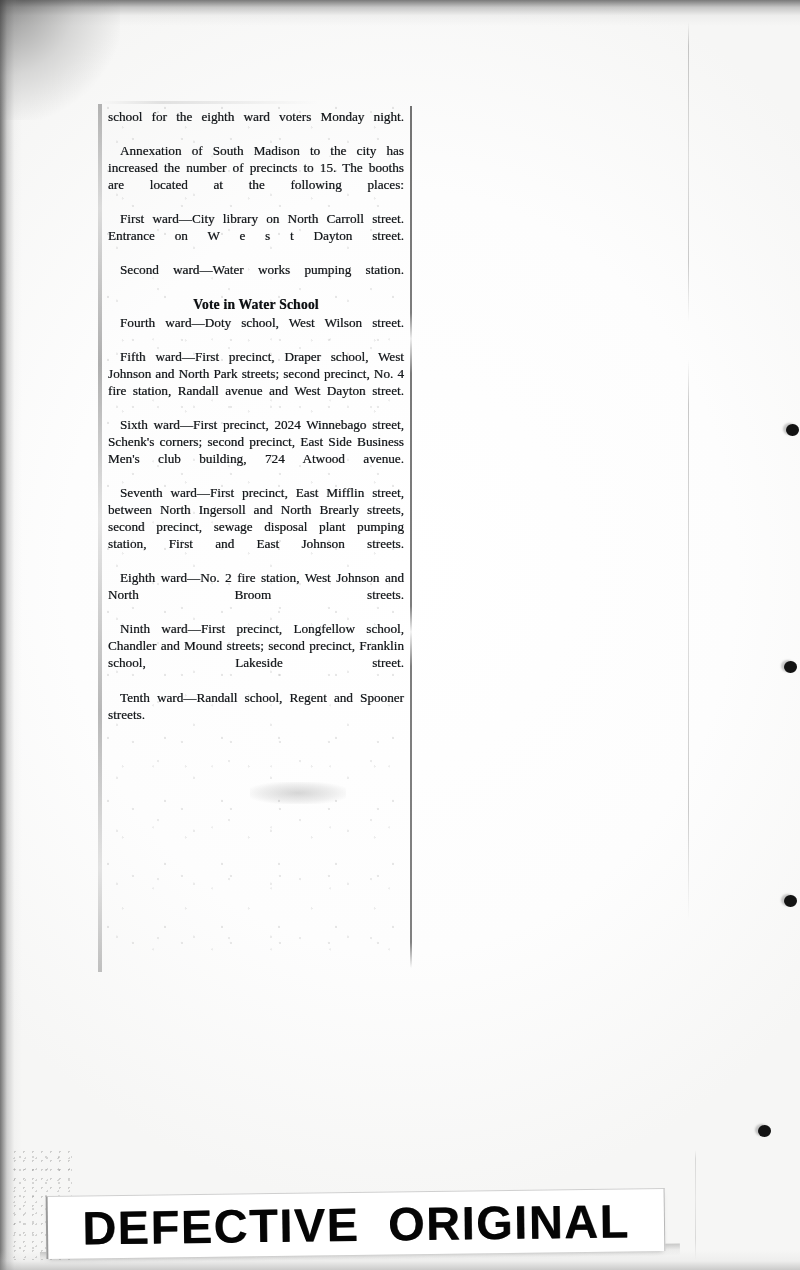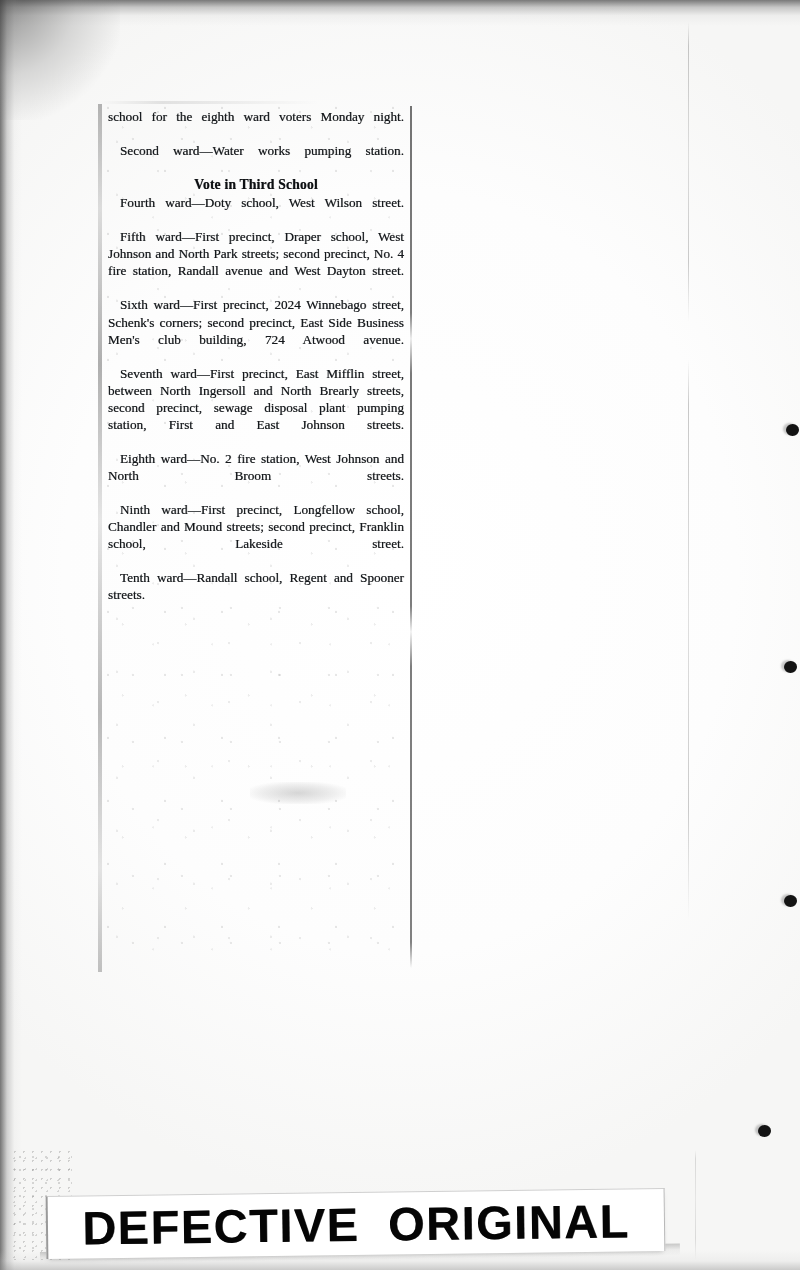--- a/index.html
+++ b/index.html
@@ -282,22 +282,24 @@
   <div class="binding-dot" style="left:784px; top:895px;"></div>
   <div class="binding-dot" style="left:758px; top:1125px;"></div>
 
   <div id="clipping">
     <div class="cut-top"></div>
     <div class="cut-left"></div>
     <div class="cut-right"></div>
 
     <div class="column" id="column">
         <p class="para no-indent">school for the eighth ward voters Monday night.</p>
+        <p class="para">Annexation of South Madison to the city has increased the number of precincts to 15. The booths are located at the following places:</p>
+        <p class="para">First ward—City library on North Carroll street. Entrance on W e s t Dayton street.</p>
         <p class="para">Second ward—Water works pumping station.</p>
-        <p class="subhead">Vote in Third School</p>
+        <p class="subhead">Vote in Water School</p>
         <p class="para">Fourth ward—Doty school, West Wilson street.</p>
         <p class="para">Fifth ward—First precinct, Draper school, West Johnson and North Park streets; second precinct, No. 4 fire station, Randall avenue and West Dayton street.</p>
         <p class="para">Sixth ward—First precinct, 2024 Winnebago street, Schenk's corners; second precinct, East Side Business Men's club building, 724 Atwood avenue.</p>
         <p class="para">Seventh ward—First precinct, East Mifflin street, between North Ingersoll and North Brearly streets, second precinct, sewage disposal plant pumping station, First and East Johnson streets.</p>
         <p class="para">Eighth ward—No. 2 fire station, West Johnson and North Broom streets.</p>
         <p class="para">Ninth ward—First precinct, Longfellow school, Chandler and Mound streets; second precinct, Franklin school, Lakeside street.</p>
         <p class="para">Tenth ward—Randall school, Regent and Spooner streets.</p>
       </div>
 
     <div class="smudge"></div>

